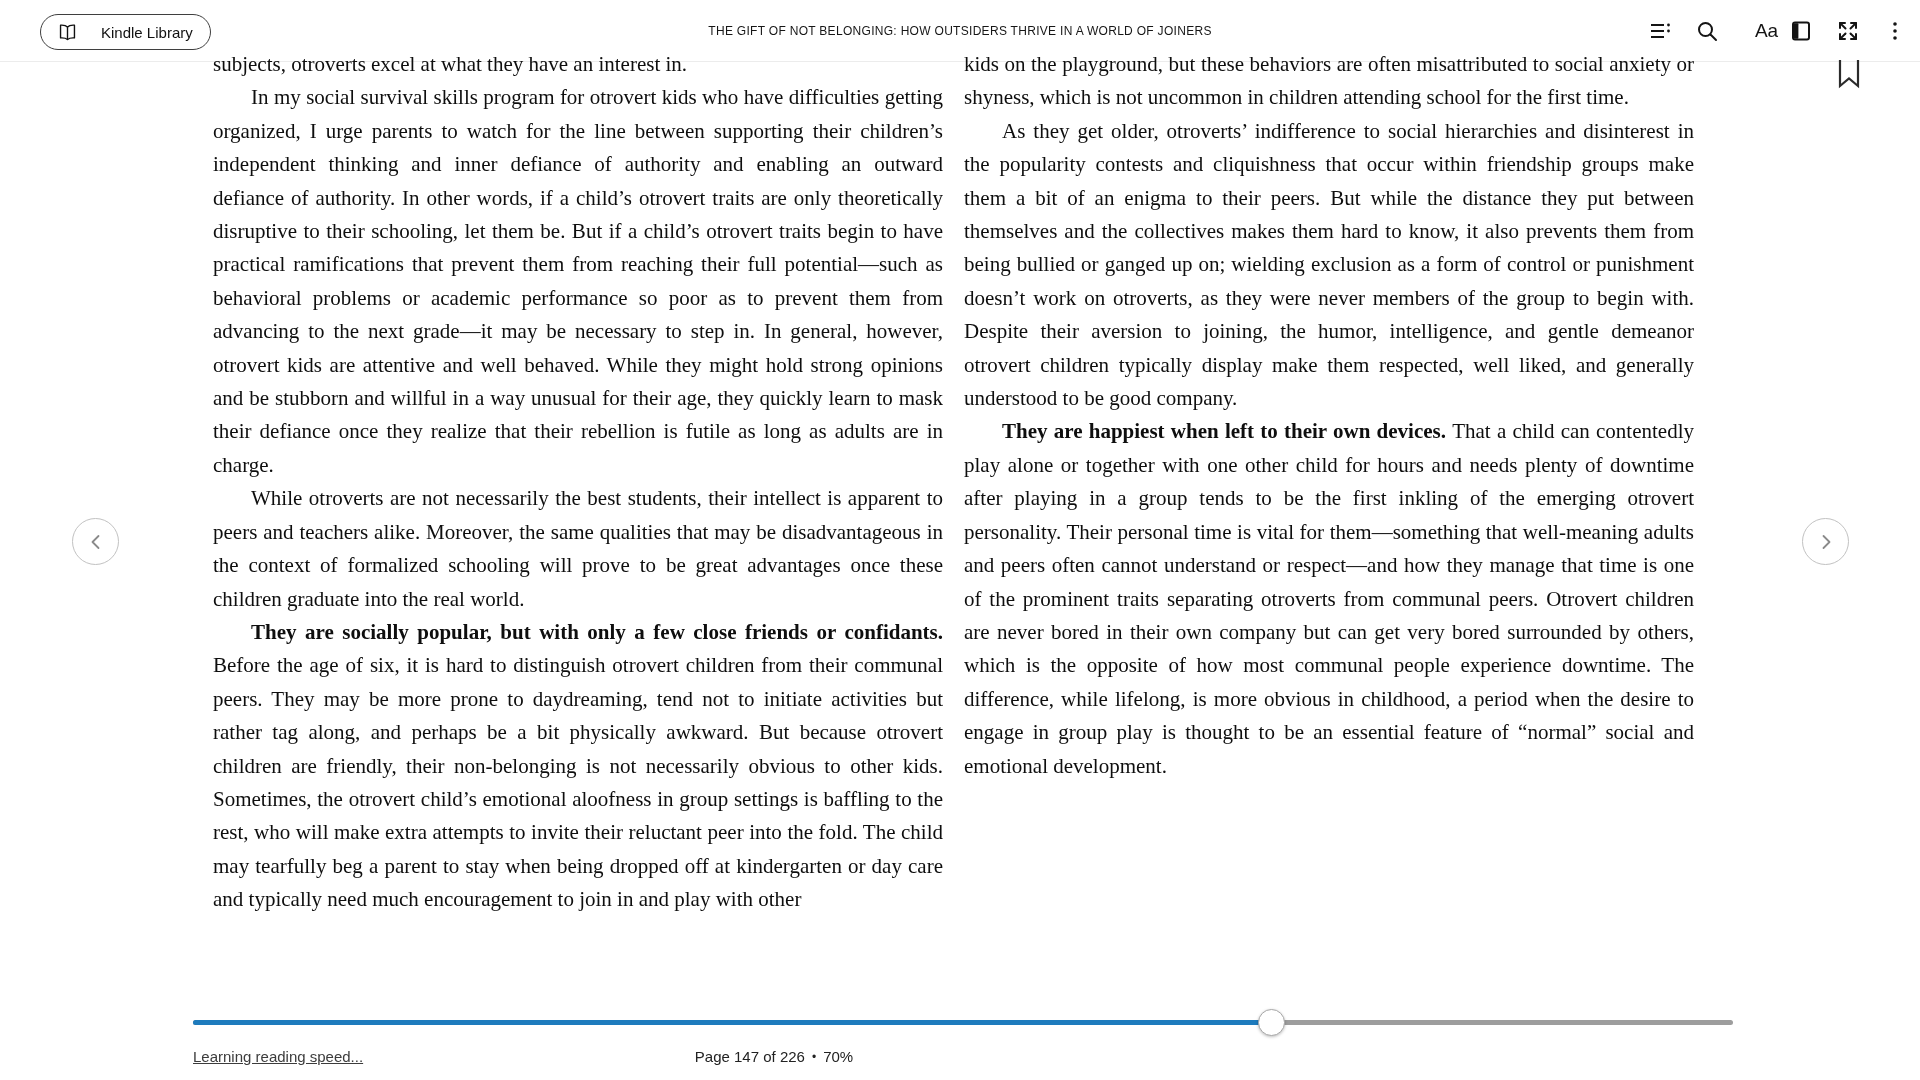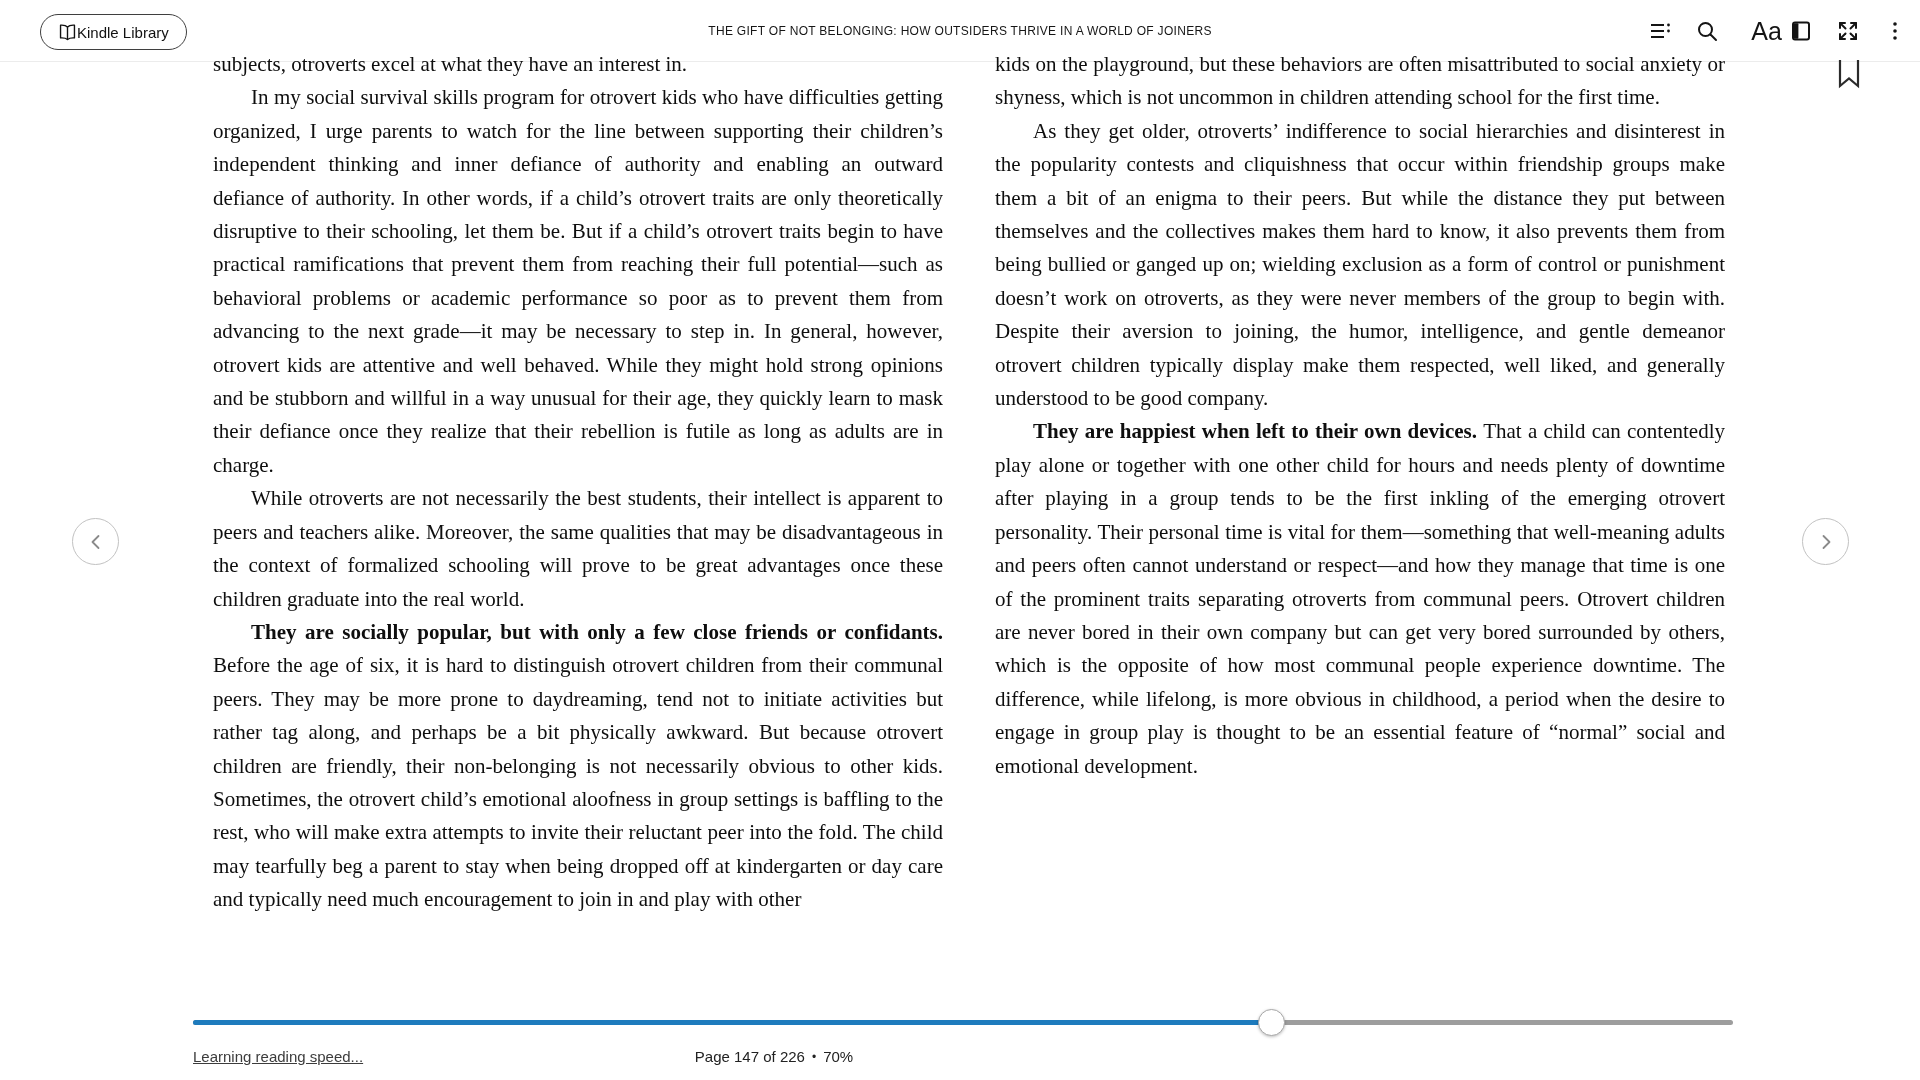--- a/index.html
+++ b/index.html
@@ -4,44 +4,44 @@
 <style>
   * { margin:0; padding:0; box-sizing:border-box; }
   html,body { width:1920px; height:1080px; background:#ffffff; overflow:hidden;
               font-family:"Liberation Sans", sans-serif; }
   .page { position:relative; width:1920px; height:1080px; background:#fff; }
 
   
   .topbar { position:absolute; top:0; left:0; width:100%; height:62px;
             background:#fff; border-bottom:1px solid #ececec; }
   .library-btn { position:absolute; left:40px; top:14px; height:36px;
-            display:flex; align-items:center; gap:0; padding:0 17px;
+            display:flex; align-items:center; gap:24px; padding:0 17px;
             border:1px solid #3f3f3f; border-radius:20px; background:#fff;
             font-size:15px; color:#111; cursor:pointer; }
   .library-btn svg { display:block; }
   .book-title { position:absolute; left:50%; top:50%; transform:translate(-50%,-50%);
             font-size:12px; letter-spacing:.3px; color:#161616; white-space:nowrap; }
   .toolbar-icons { position:absolute; right:12px; top:0; height:62px;
             display:flex; align-items:center; gap:21px; }
   .icon-btn { width:26px; height:26px; display:flex; align-items:center;
             justify-content:center; cursor:pointer; color:#141414; background:none; border:none; }
   .icon-btn svg { display:block; }
-  .aa-label { font-size:25px; color:#141414; font-family:"Liberation Sans", sans-serif;margin-left:25px; }
+  .aa-label { font-size:19px; color:#141414; font-family:"Liberation Sans", sans-serif;margin-left:25px; }
 
   
   .bookmark { position:absolute; right:60px; top:60px; cursor:pointer; }
 
   
   .content { position:absolute; top:48px; left:0; width:1692px; height:955px; }
   .col { position:absolute; top:0; width:730px; height:950px; overflow:hidden;
          font-family:"Liberation Serif","DejaVu Serif", serif;
          font-size:21px; line-height:33.4px; color:#0e0e0e;
          text-align:justify; }
   .col-left  { left:213px; }
-  .col-right { left:995px; }
+  .col-right { left:964px; }
   .para { text-indent:38px; }
   .para.no-indent { text-indent:0; }
   .para b { font-weight:bold; }
 
   
   .nav-circle { position:absolute; width:47px; height:47px; border-radius:50%;
             border:1px solid #c2c2c2; background:#fff; display:flex;
             align-items:center; justify-content:center; cursor:pointer; }
   .nav-prev { left:72px;  top:518px; }
   .nav-next { left:1802px; top:518px; }

